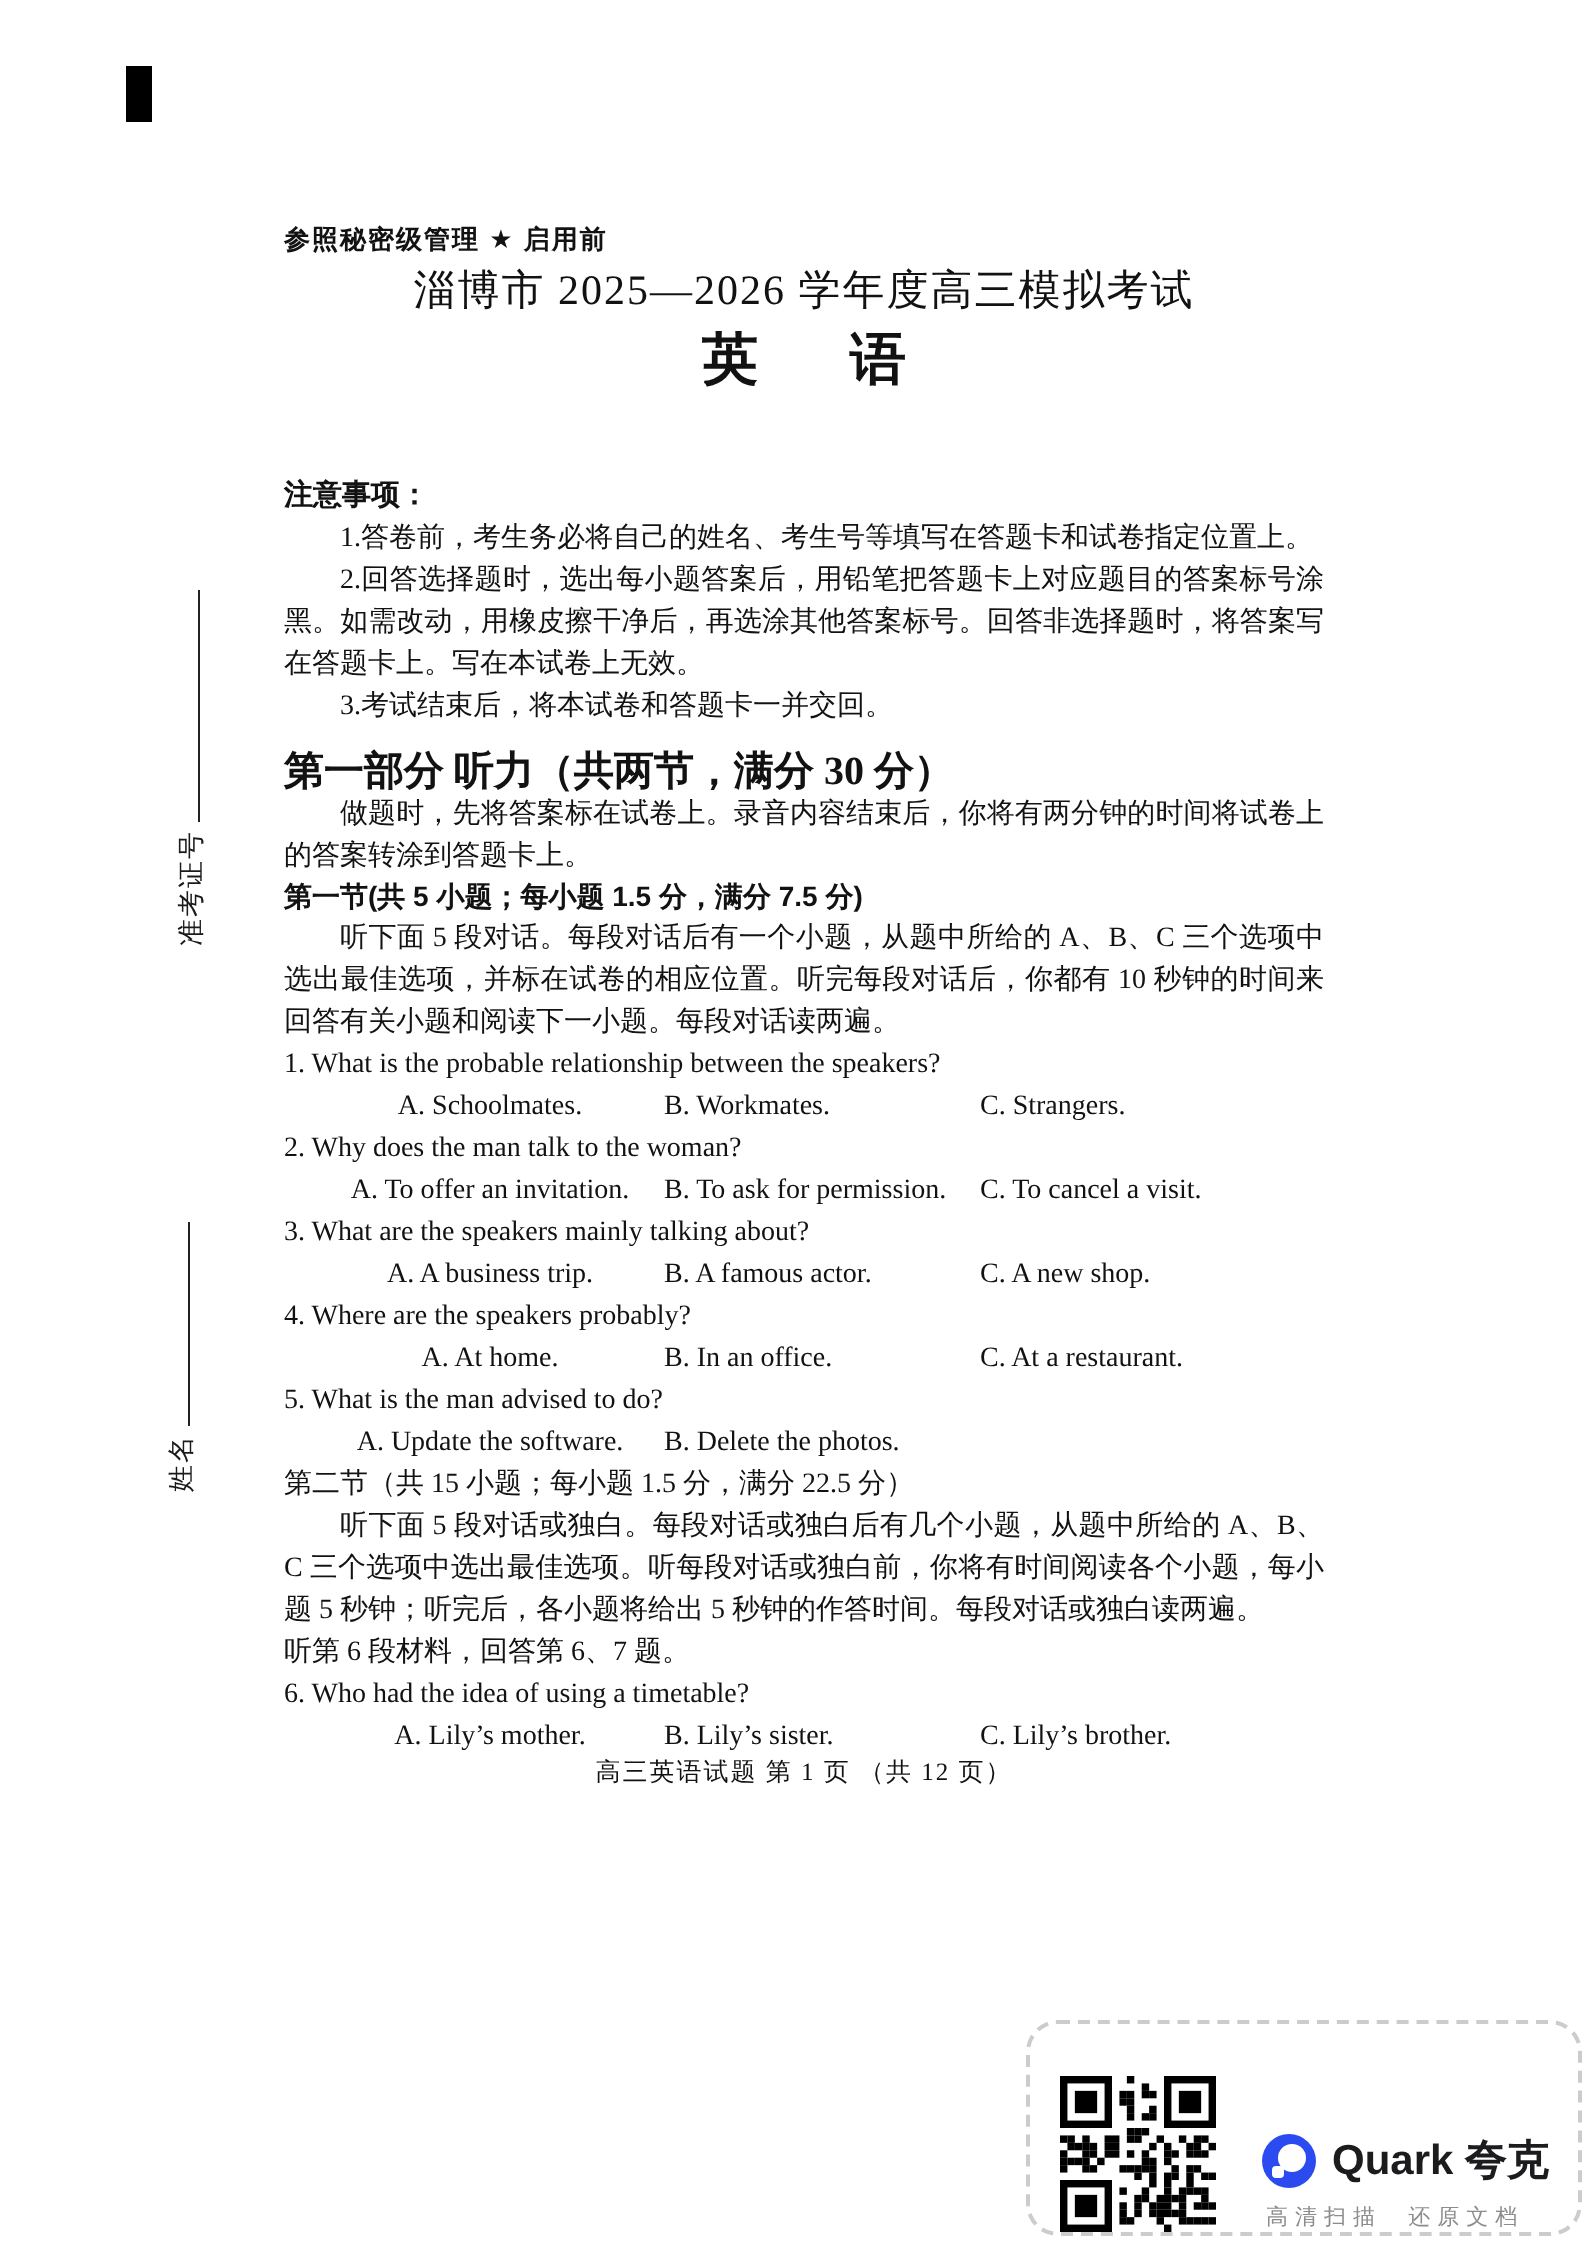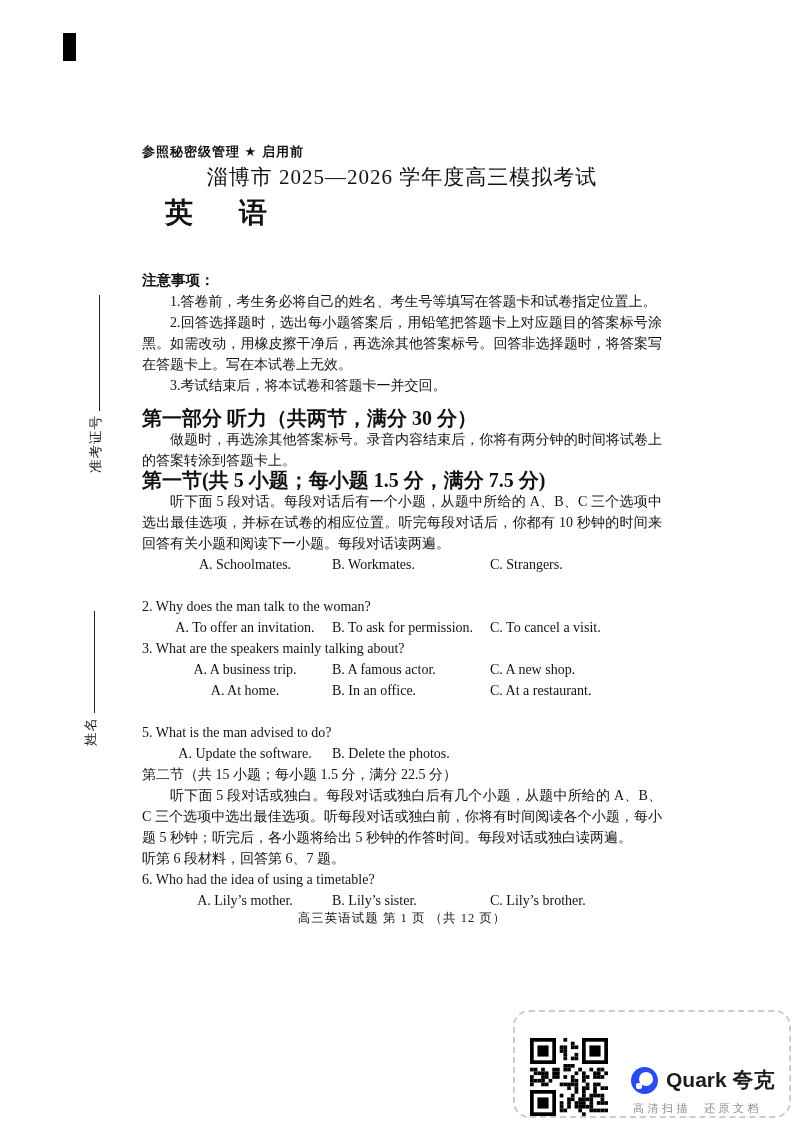--- a/index.html
+++ b/index.html
@@ -29,32 +29,32 @@
   .u-long { width:116px; }
   .u-mid  { width:102px; }
   #exam-no-label { width:190px; left:1px;  top:368px; }
   #name-label    { width:168px; left:7px;  top:652px; }
 
   
   .content {
     position:absolute; left:142px; top:0; width:520px;
     font-size:14px; line-height:21px;
   }
-  .content > * { position:absolute; left:0; width:100%;margin-top:32px; }
+  .content > * { position:absolute; left:0; width:100%; }
   .security-note {
     top:109px;
     font-family:"Liberation Sans","DejaVu Sans",sans-serif;
     font-weight:700; font-size:13px; letter-spacing:1px;
   }
   .doc-title {
     top:135px; text-align:center;
     font-weight:400; font-size:21px; letter-spacing:1px;
   }
   .doc-subject {
-    top:170px; 
+    top:170px; text-align:center;
     font-weight:700; font-size:28px;
   }
   .doc-subject span { margin:0 23px; }
   .notice-title {
     top:238px;
     font-family:"Liberation Sans","DejaVu Sans",sans-serif;
     font-weight:700; font-size:14.5px;
   }
   .para { text-align:justify; }
   .indent { text-indent:2em; }
@@ -62,22 +62,22 @@
   .n2 { top:280px; }
   .n3 { top:343px; }
   .part-heading {
     top:376px;
     font-family:Liberation Serif, serif;
     font-weight:700; font-size:20px;
   }
   .p1-intro { top:397px; }
   .sec1-heading {
     top:438px;
-    font-family:Liberation Serif, serif;
-    font-weight:700; font-size:20px;
+    font-family:Liberation Sans, sans-serif;
+    font-weight:700; font-size:14px;
   }
   .sec1-intro { top:459px; }
   .q { }
   .q .opts { display:flex; padding-left:16px; }
   .q .opt-a { width:174px;text-align:center; }
   .q .opt-b { width:158px; }
   .q .opt-c { flex:1; }
   .q1 { top:522px; } .q2 { top:564px; } .q3 { top:606px; }
   .q4 { top:648px; } .q5 { top:690px; }
   .sec2-heading { top:732px; font-size:14px; }
@@ -141,26 +141,27 @@
   <div class="doc-subject">
     <span>英</span><span>语</span>
   </div>
 
   <div class="notice-title">注意事项：</div>
   <p class="para indent n1">1.答卷前，考生务必将自己的姓名、考生号等填写在答题卡和试卷指定位置上。</p>
   <p class="para indent n2">2.回答选择题时，选出每小题答案后，用铅笔把答题卡上对应题目的答案标号涂黑。如需改动，用橡皮擦干净后，再选涂其他答案标号。回答非选择题时，将答案写在答题卡上。写在本试卷上无效。</p>
   <p class="para indent n3">3.考试结束后，将本试卷和答题卡一并交回。</p>
 
   <div class="part-heading">第一部分 听力（共两节，满分 30 分）</div>
-  <p class="para indent p1-intro">做题时，再选涂其他答案标号。录音内容结束后，你将有两分钟的时间将试卷上的答案转涂到答题卡上。</p>
+  <p class="para indent p1-intro">做题时，先将答案标在试卷上。录音内容结束后，你将有两分钟的时间将试卷上的答案转涂到答题卡上。</p>
 
   <div class="sec1-heading">第一节(共 5 小题；每小题 1.5 分，满分 7.5 分)</div>
   <p class="para indent sec1-intro">听下面 5 段对话。每段对话后有一个小题，从题中所给的 A、B、C 三个选项中选出最佳选项，并标在试卷的相应位置。听完每段对话后，你都有 10 秒钟的时间来回答有关小题和阅读下一小题。每段对话读两遍。</p>
 
   <div class="q q1">
+    <div>1. What is the probable relationship between the speakers?</div>
     <div class="opts">
       <span class="opt-a">A. Schoolmates.</span>
       <span class="opt-b">B. Workmates.</span>
       <span class="opt-c">C. Strangers.</span>
     </div>
   </div>
 
   <div class="q q2">
     <div>2. Why does the man talk to the woman?</div>
     <div class="opts">
@@ -173,20 +174,21 @@
   <div class="q q3">
     <div>3. What are the speakers mainly talking about?</div>
     <div class="opts">
       <span class="opt-a">A. A business trip.</span>
       <span class="opt-b">B. A famous actor.</span>
       <span class="opt-c">C. A new shop.</span>
     </div>
   </div>
 
   <div class="q q4">
+    <div>4. Where are the speakers probably?</div>
     <div class="opts">
       <span class="opt-a">A. At home.</span>
       <span class="opt-b">B. In an office.</span>
       <span class="opt-c">C. At a restaurant.</span>
     </div>
   </div>
 
   <div class="q q5">
     <div>5. What is the man advised to do?</div>
     <div class="opts">

